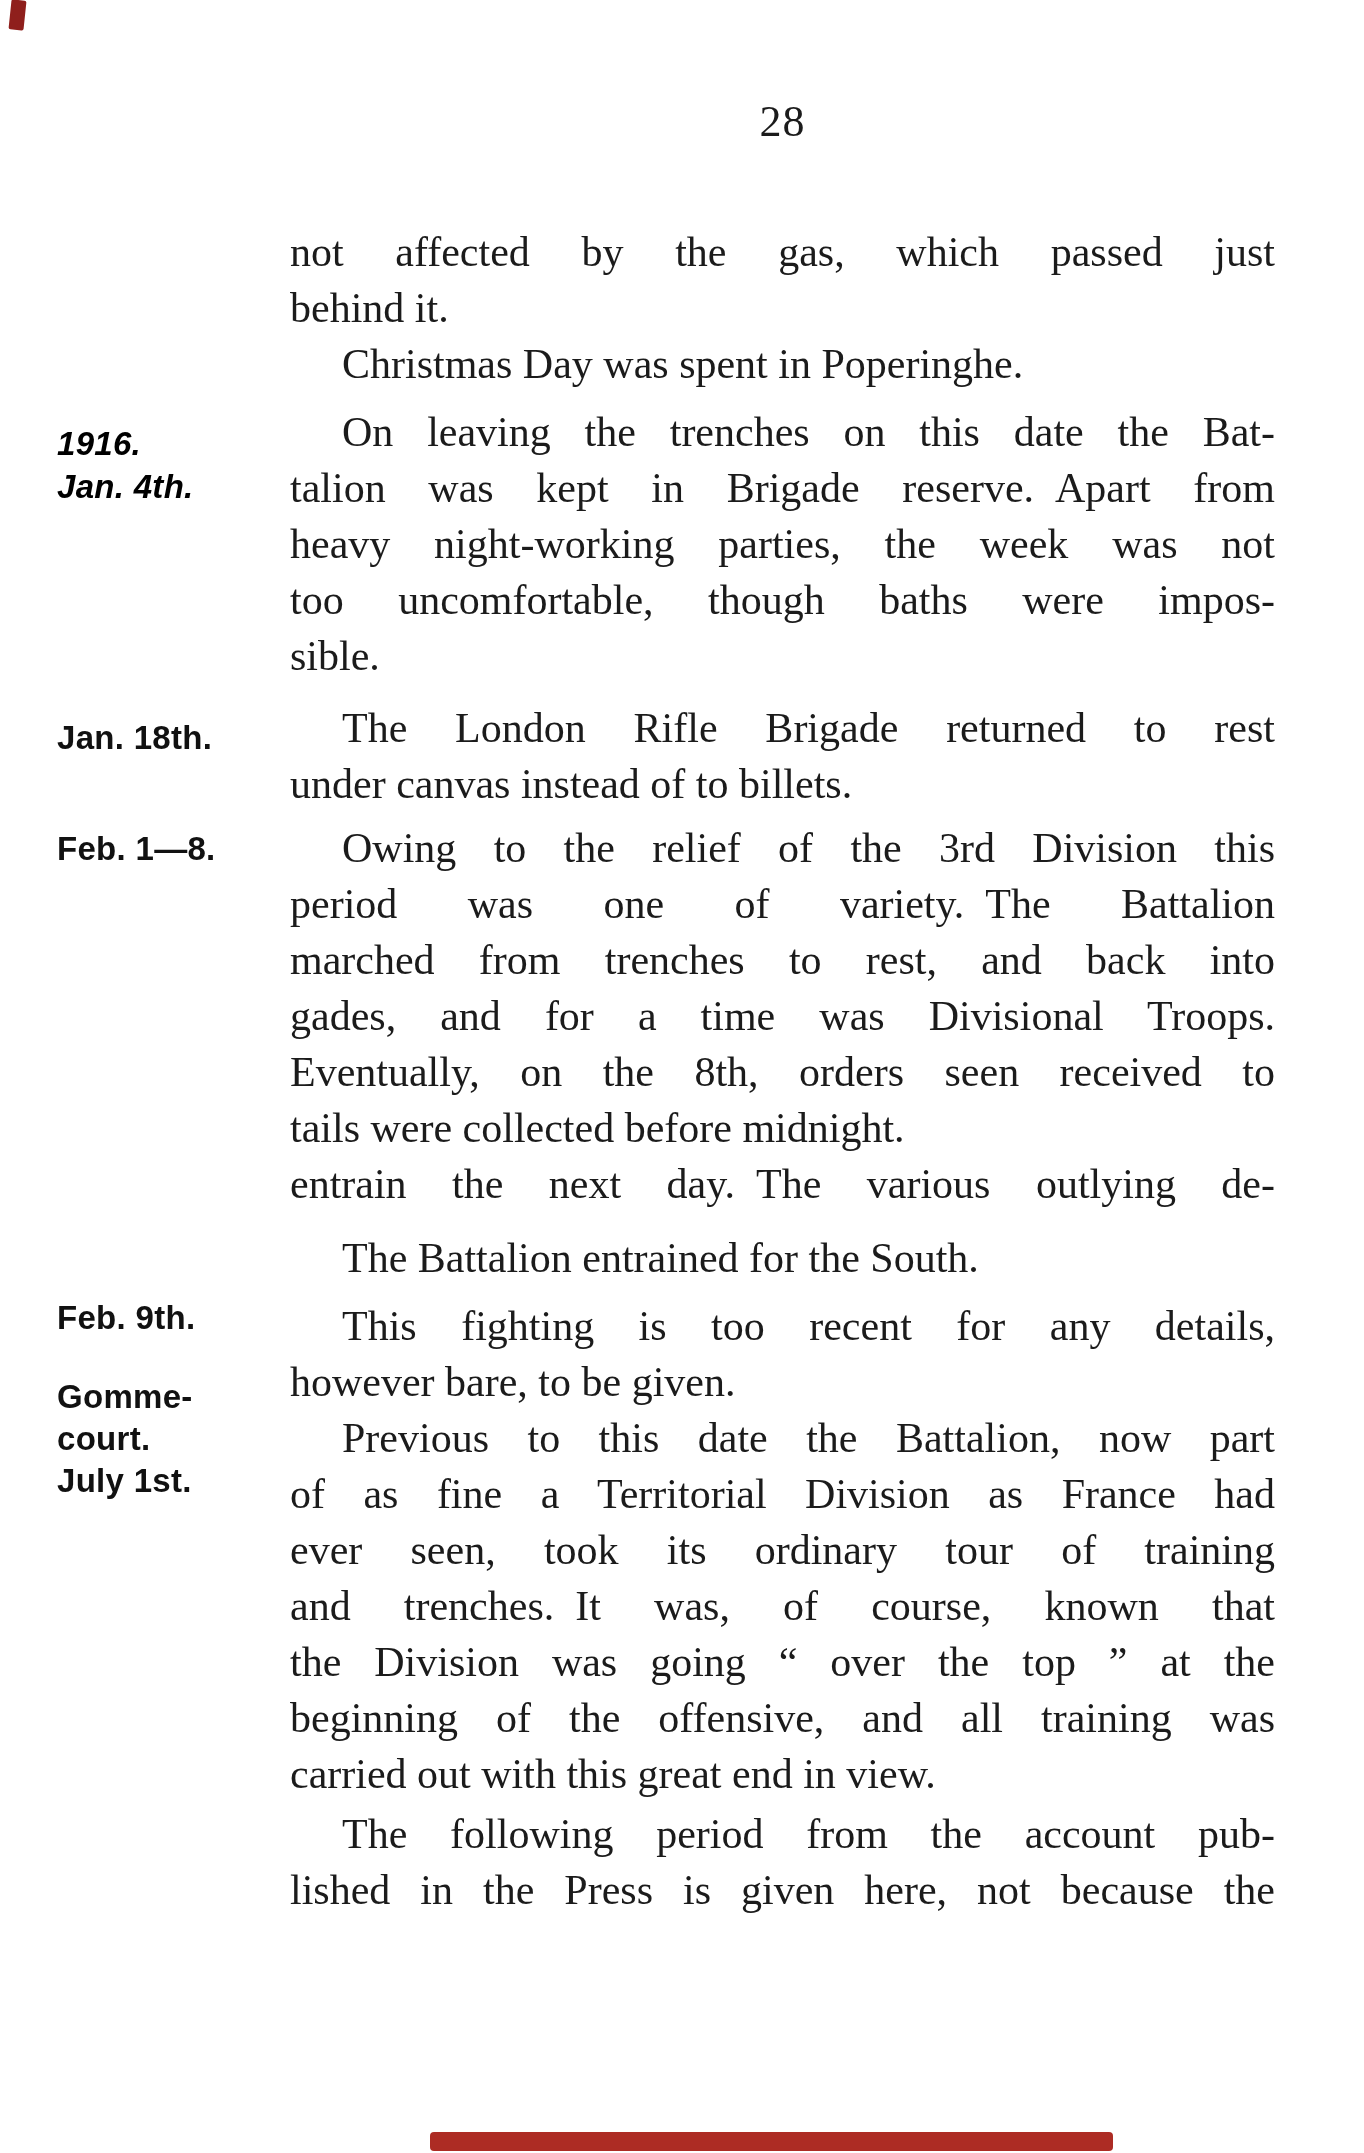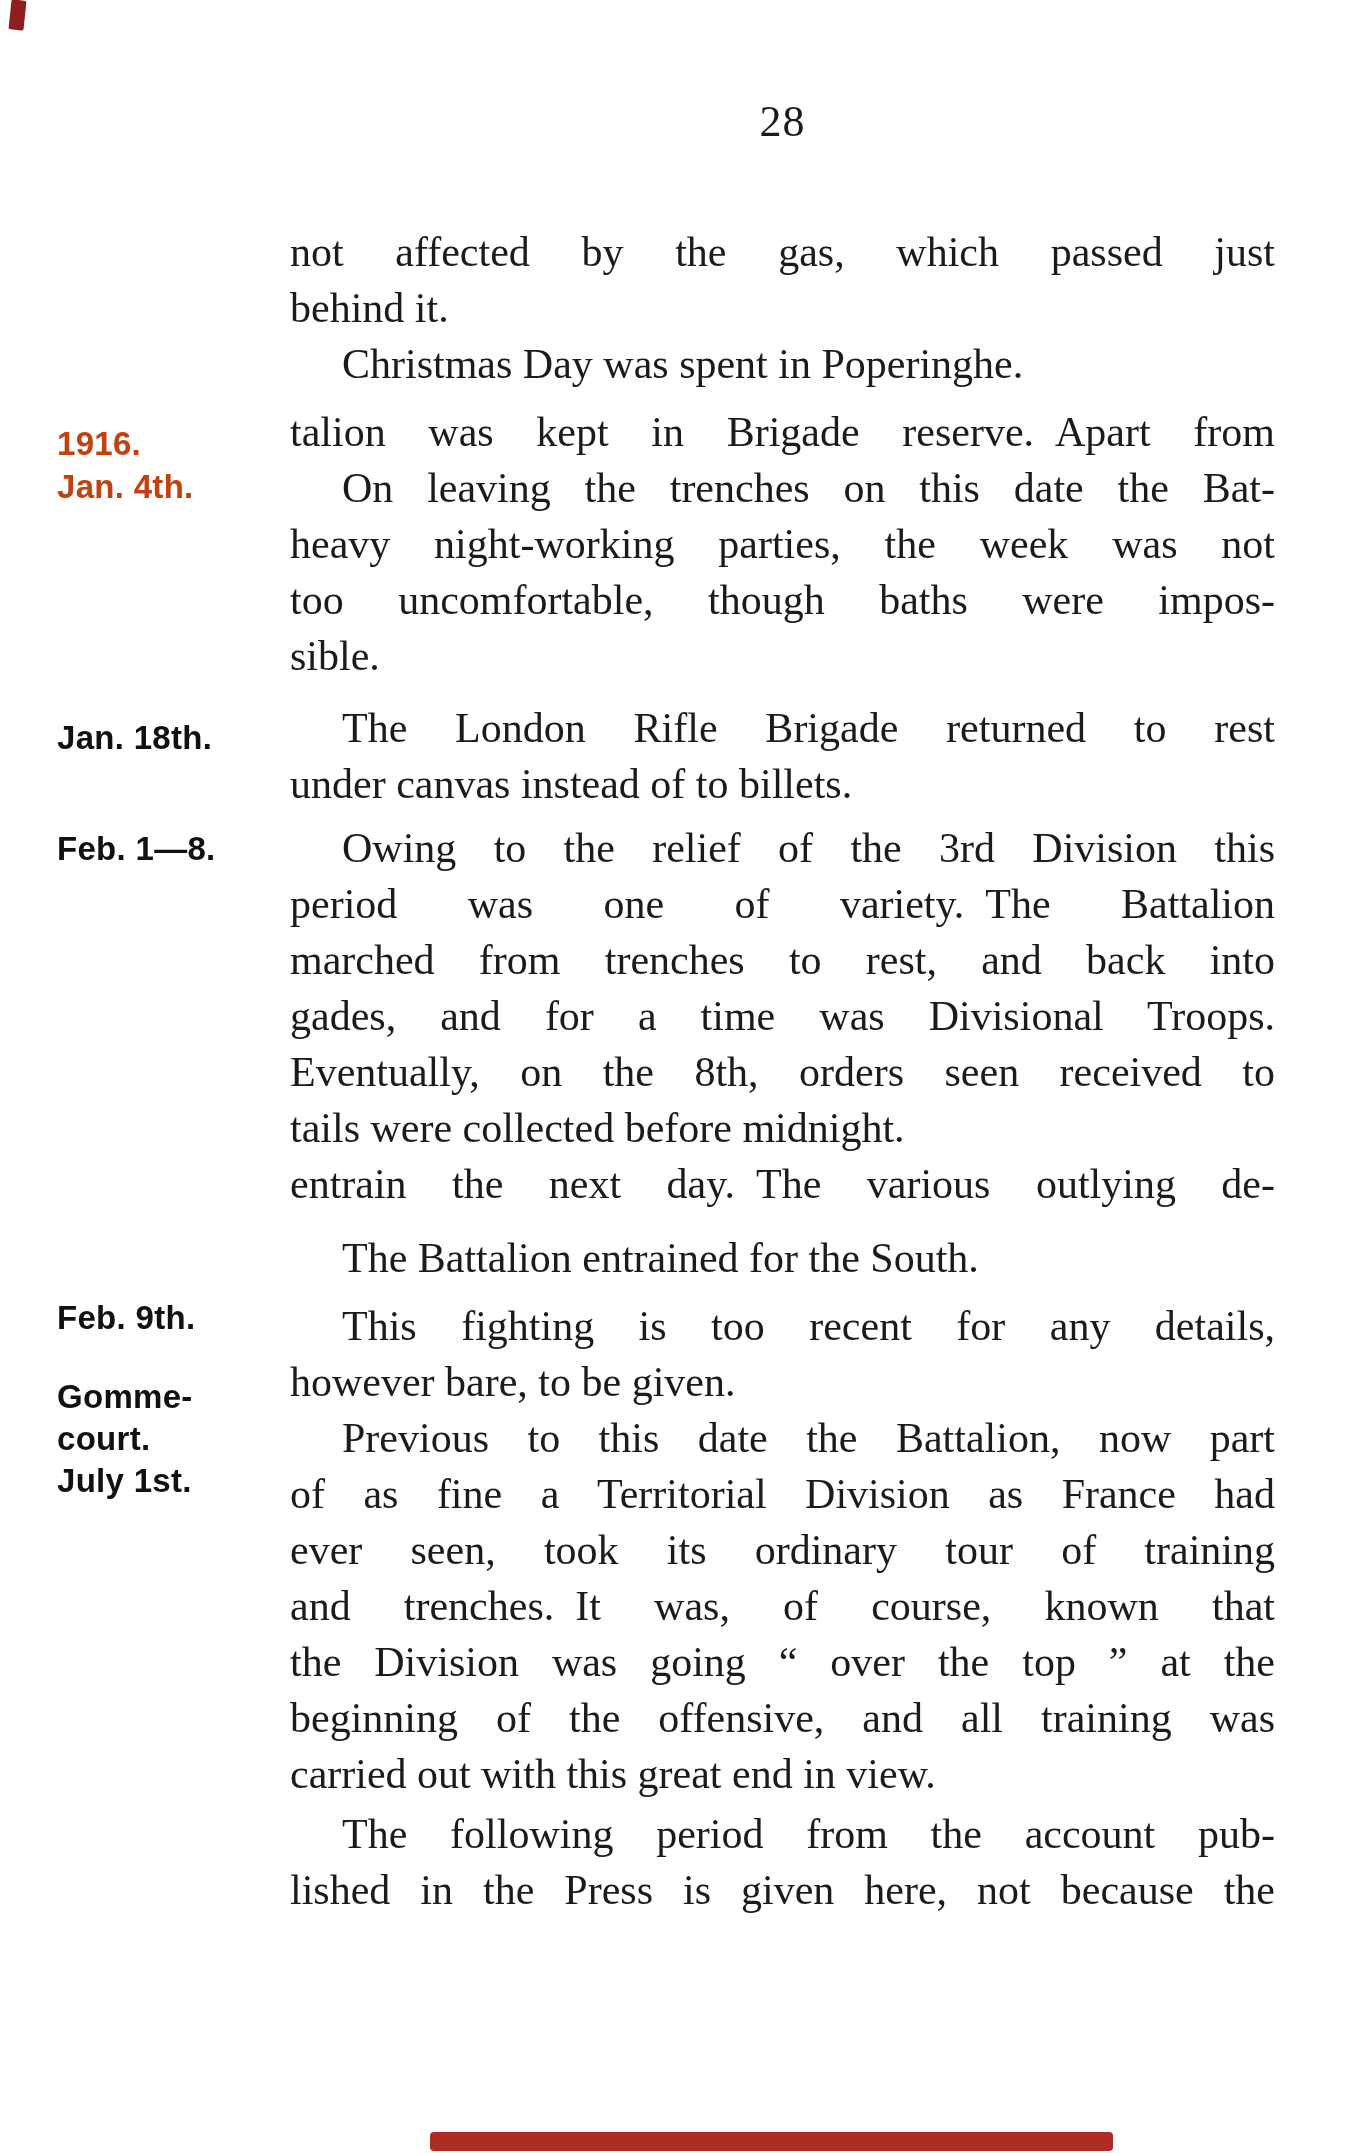--- a/index.html
+++ b/index.html
@@ -65,22 +65,22 @@
 
   <div class="text-column" id="text-column">
       <div class="para" style="margin-top: 0px;">
         <div class="line">not affected by the gas, which passed just</div>
         <div class="line last">behind it.</div>
       </div>
       <div class="para" style="margin-top: 0px;">
         <div class="line last indent">Christmas Day was spent in Poperinghe.</div>
       </div>
       <div class="para" style="margin-top: 12px;">
+        <div class="line indent">On leaving the trenches on this date the Bat-</div>
         <div class="line">talion was kept in Brigade reserve. Apart from</div>
-        <div class="line indent">On leaving the trenches on this date the Bat-</div>
         <div class="line">heavy night-working parties, the week was not</div>
         <div class="line">too uncomfortable, though baths were impos-</div>
         <div class="line last">sible.</div>
       </div>
       <div class="para" style="margin-top: 16px;">
         <div class="line indent">The London Rifle Brigade returned to rest</div>
         <div class="line last">under canvas instead of to billets.</div>
       </div>
       <div class="para" style="margin-top: 8px;">
         <div class="line indent">Owing to the relief of the 3rd Division this</div>
@@ -107,21 +107,21 @@
         <div class="line">beginning of the offensive, and all training was</div>
         <div class="line last">carried out with this great end in view.</div>
       </div>
       <div class="para" style="margin-top: 4px;">
         <div class="line indent">The following period from the account pub-</div>
         <div class="line">lished in the Press is given here, not because the</div>
       </div>
     </div>
 
   <div id="notes-layer">
-      <div class="margin-note" style="top: 422px; color: #c2410c;">
+      <div class="margin-note" style="top: 422px; color: #000000; font-style: italic;">
         <div>1916.</div>
         <div>Jan. 4th.</div>
       </div>
       <div class="margin-note" style="top: 716px; color: rgb(17, 17, 17);">
         <div>Jan. 18th.</div>
       </div>
       <div class="margin-note" style="top: 827px; color: rgb(17, 17, 17);">
         <div>Feb. 1—8.</div>
       </div>
       <div class="margin-note" style="top: 1296px; color: rgb(17, 17, 17);">

